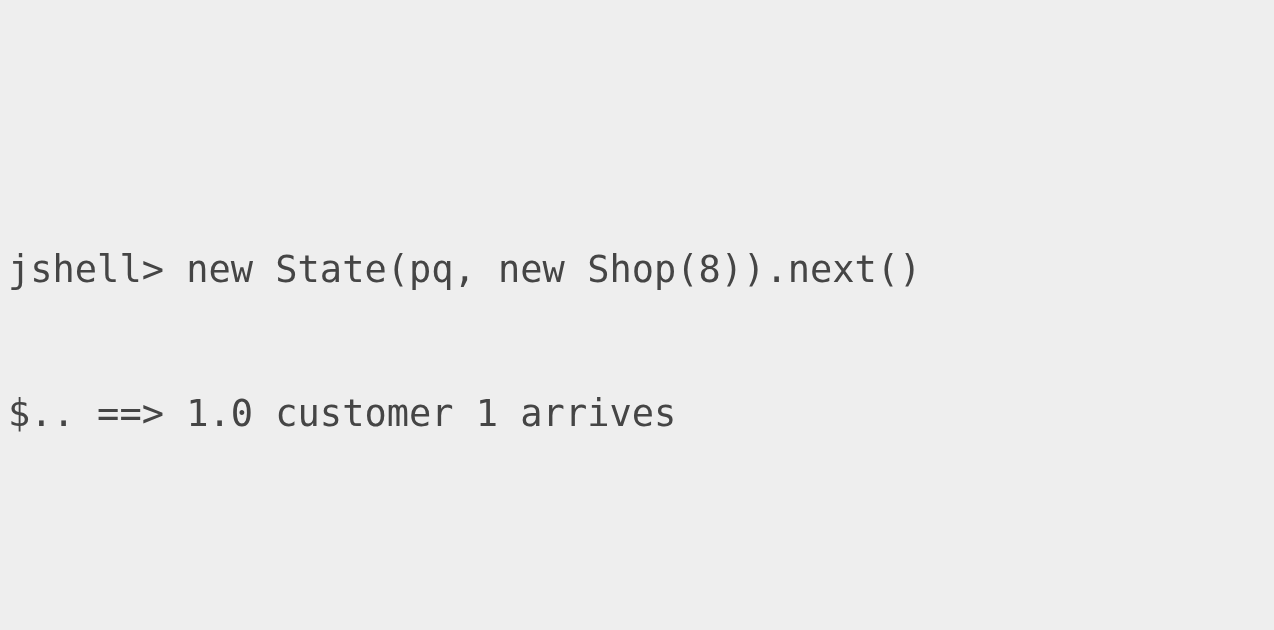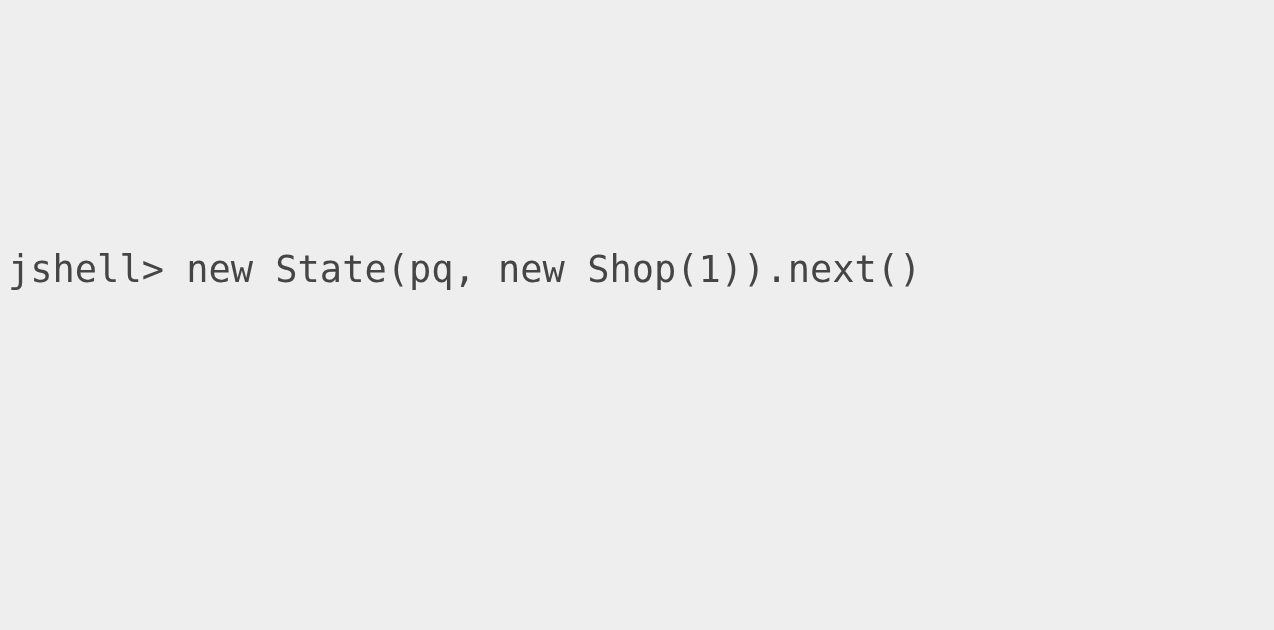--- a/index.html
+++ b/index.html
@@ -20,20 +20,21 @@
   }
   .line { height: 48px; white-space: pre; }
   .command { margin-left: 1ch; }
 </style>
 </head>
 <body>
 
 <div class="terminal">
 
   <div class="block">
-    <div class="line"><span>jshell&gt;</span><span class="command">new State(pq, new Shop(1)).next()</span></div>
+    <div class="line"><span>jshell&gt;</span><span class="command">new State(pq, new Shop(8)).next()</span></div>
+    <div class="line">$.. ==&gt; 1.0 customer 1 arrives</div>
   </div>
 
   
 
   
 
 </div>
 
 </body></html>

